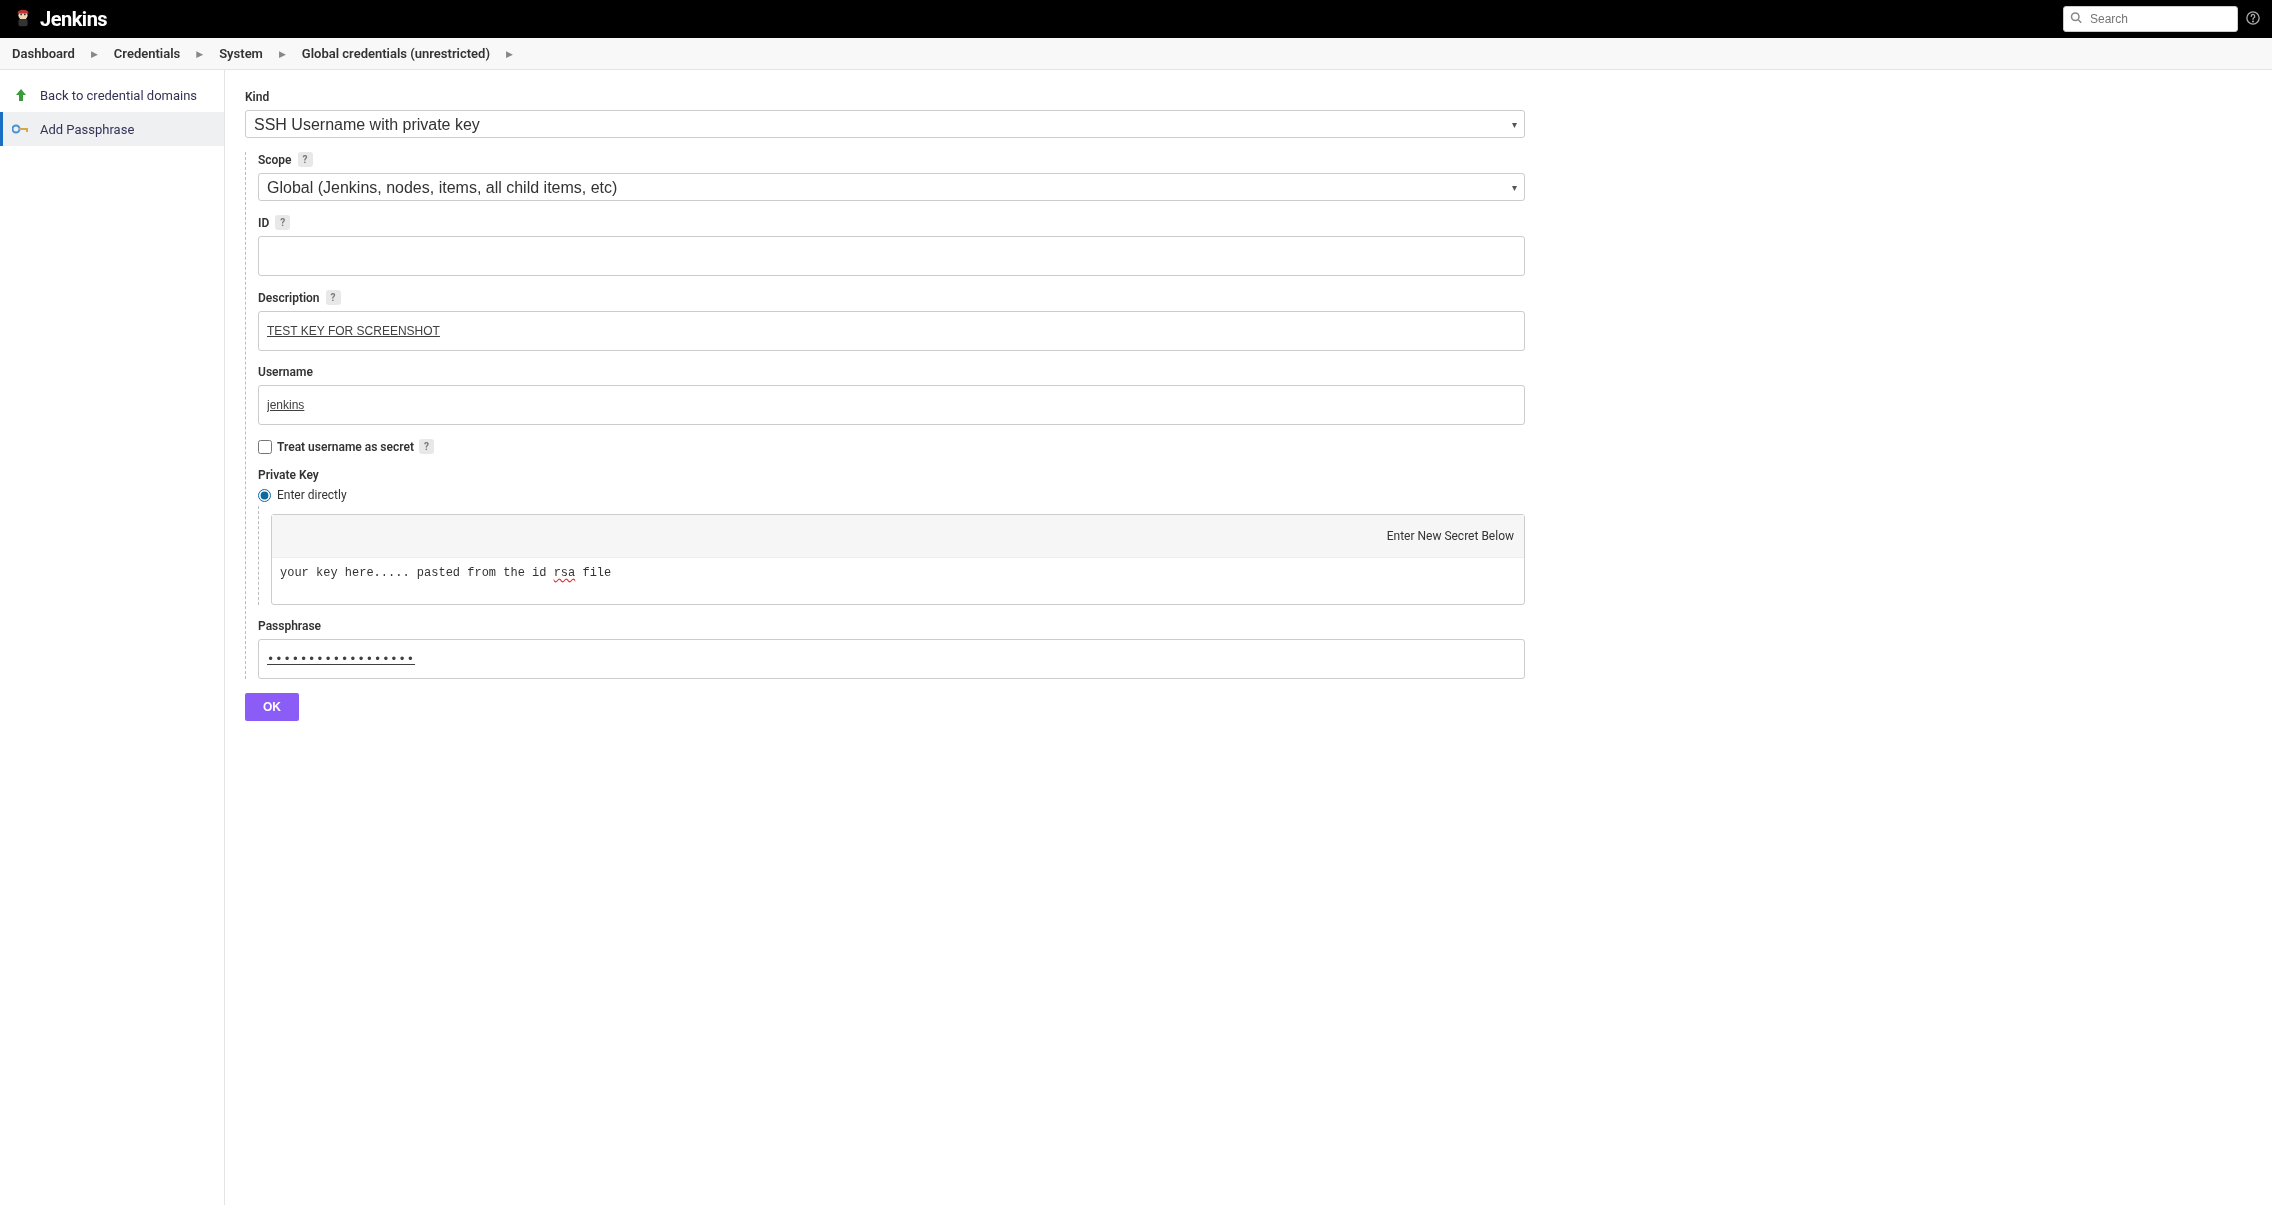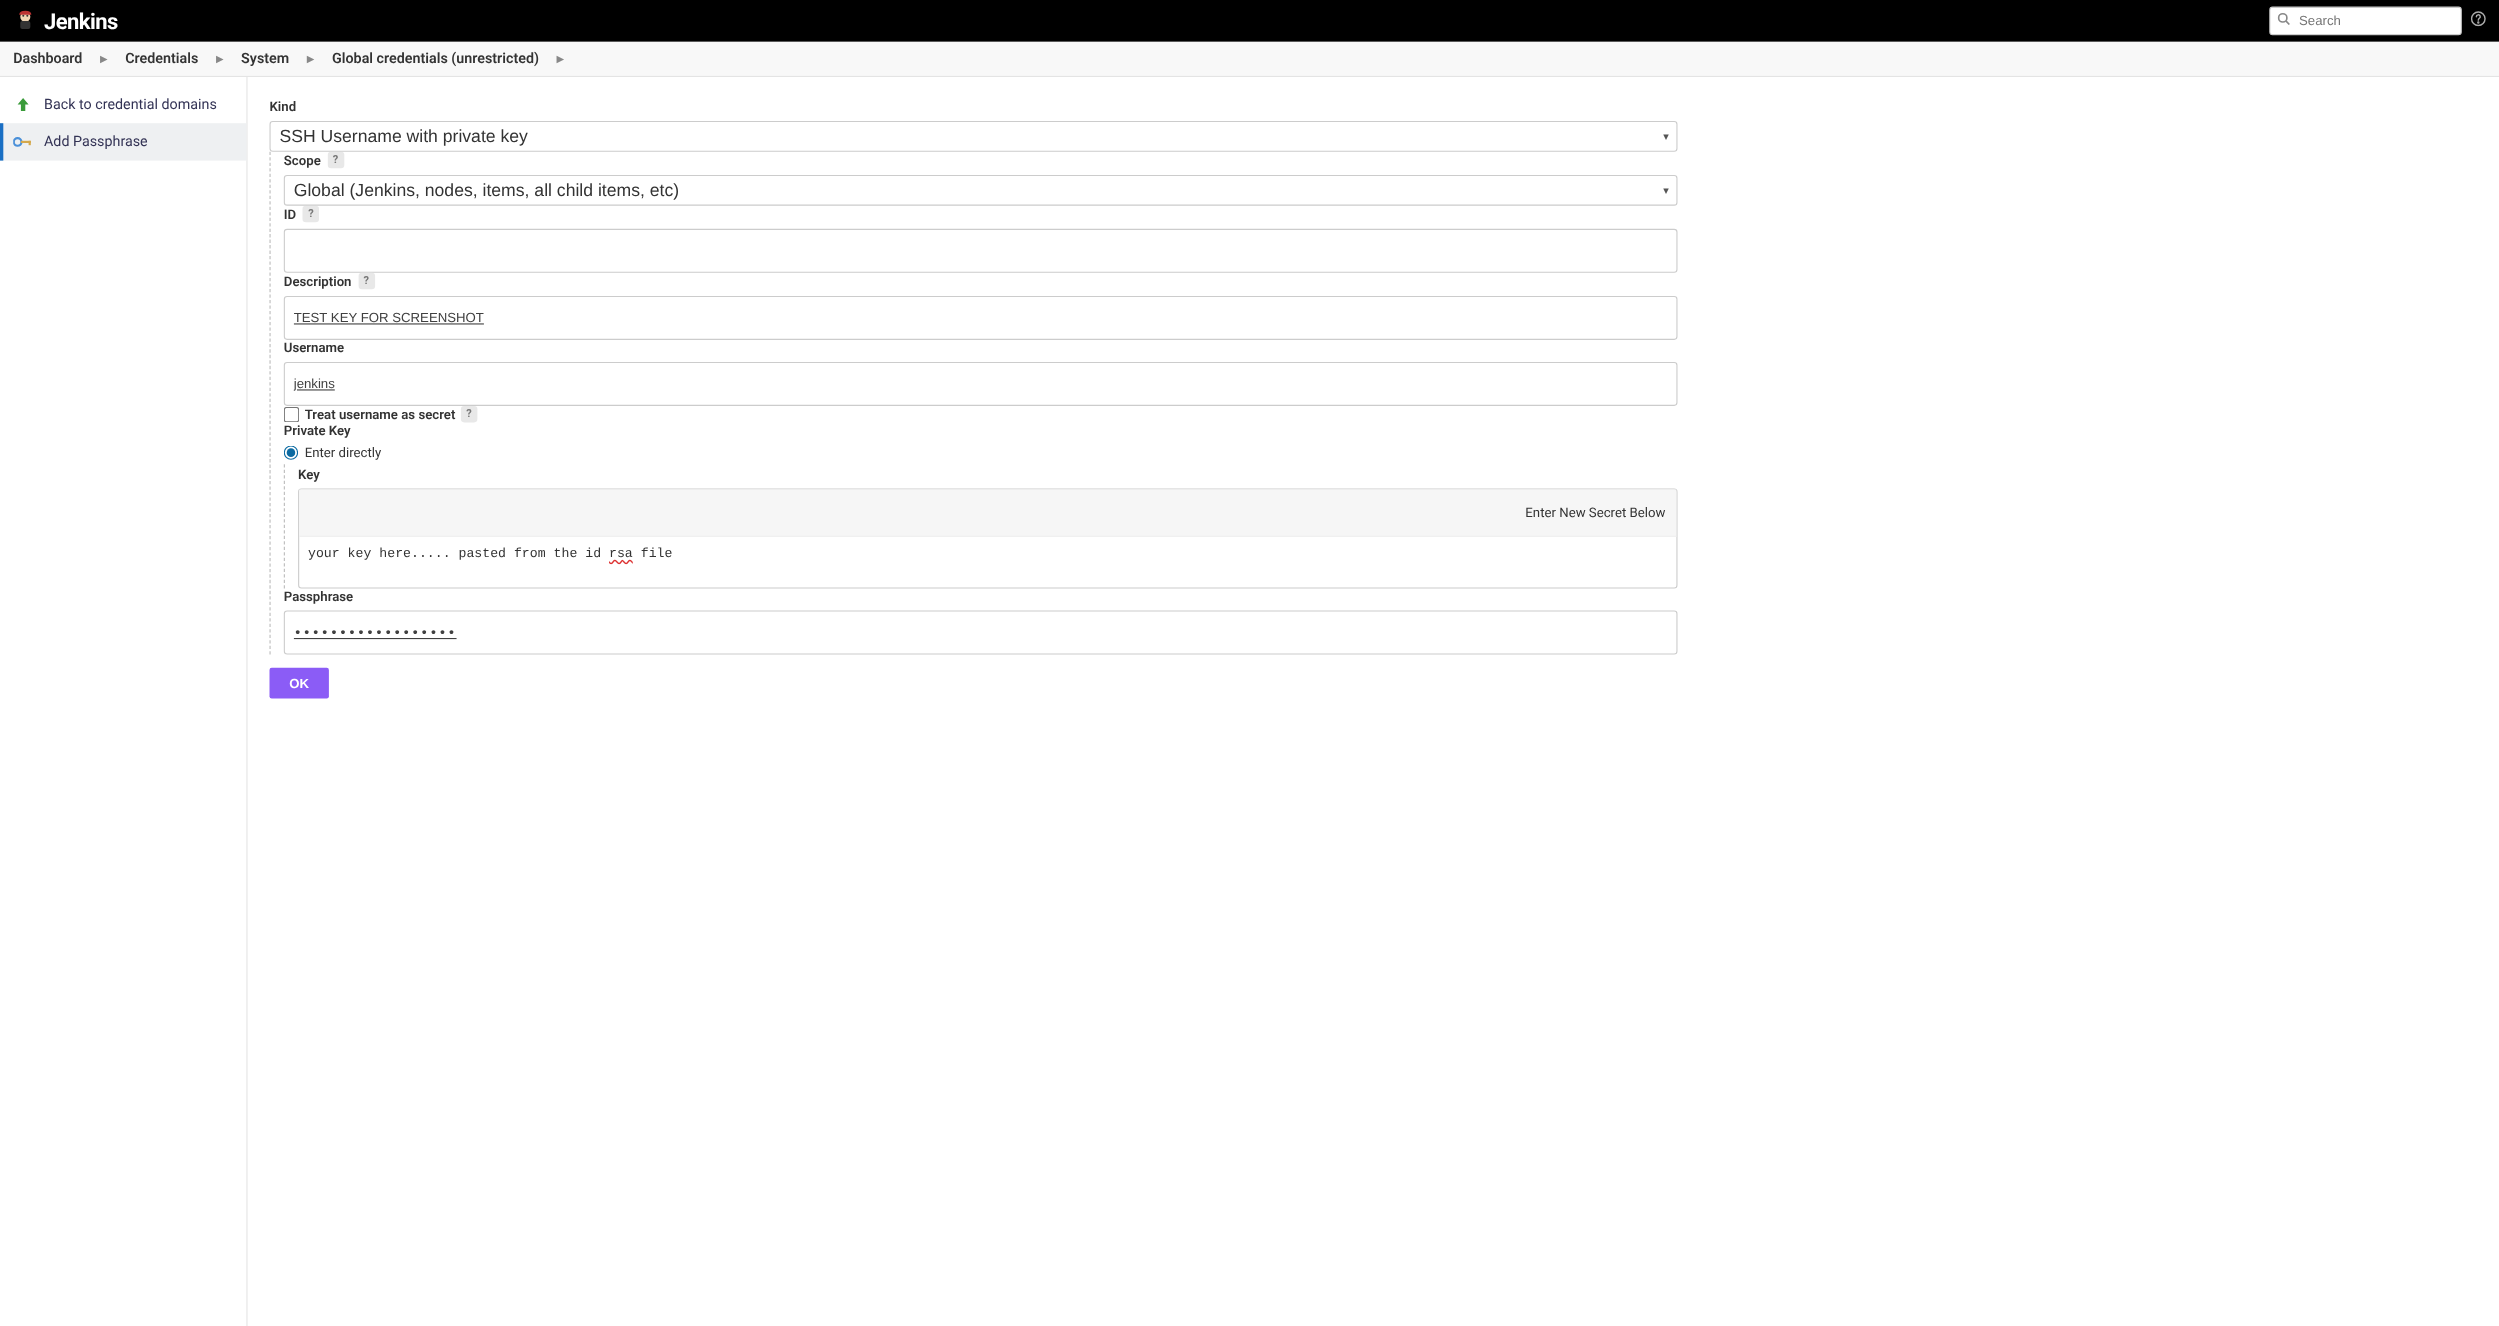--- a/index.html
+++ b/index.html
@@ -22,21 +22,21 @@
     .sidebar { width: 225px; border-right: 1px solid #e4e4e4; background: #fff; padding-top: 8px; }
     .side-item { display: flex; align-items: center; gap: 10px; padding: 8px 12px; cursor: pointer; font-size: 13px; color: #335; }
     .side-item.active { background: #eef0f2; border-left: 3px solid #1a6fc4; padding-left: 9px; }
     .side-icon { width: 18px; height: 18px; display: inline-flex; align-items: center; justify-content: center; }
     
     .main { flex: 1; padding: 20px 30px 30px 20px; max-width: 1330px; }
     .dashed-section { border-left: 1px dashed #bbb; padding-left: 12px; margin-left: 0; }
     .dashed-section-inner { border-left: 1px dashed #bbb; padding-left: 12px; margin-left: 0; padding-top: 2px; }
     .plain-section { padding-left: 0; }
     
-    .form-group { margin-bottom: 0; }
+    .form-group { margin-bottom: 14px; }
     .form-label { display: block; font-weight: 600; font-size: 12px; margin-bottom: 6px; color: #333; }
     .form-label-row { display: flex; align-items: center; gap: 6px; margin-bottom: 6px; }
     .help-badge { display: inline-flex; align-items: center; justify-content: center; width: 15px; height: 15px; border-radius: 3px; background: #e8e8e8; color: #777; font-size: 10px; font-weight: bold; cursor: pointer; }
     
     .select-wrap { position: relative; }
     .form-select { width: 100%; height: 28px; border: 1px solid #ccc; border-radius: 3px; padding: 0 24px 0 8px; font-size: 16px; background: #fff; appearance: none; cursor: pointer; color: #333; }
     .select-caret { position: absolute; right: 8px; top: 50%; transform: translateY(-50%); pointer-events: none; color: #555; font-size: 10px; }
     .form-input { width: 100%; height: 40px; border: 1px solid #ccc; border-radius: 3px; padding: 0 8px; font-size: 12px; color: #404040; text-decoration: underline; }
     .form-input-pw { letter-spacing: 1px; font-family: monospace; }
     
@@ -180,21 +180,20 @@
         </div>
       </div>
 
       <div class="form-group">
         <label class="form-label">Private Key</label>
         <div class="radio-row">
           <input type="radio" id="enter-directly" checked="" style="">
           <label for="enter-directly">Enter directly</label>
         </div>
         <div class="dashed-section-inner">
-          <label class="form-label">Key</label>
           <div class="secret-box">
             <div class="secret-header">Enter New Secret Below</div>
             <div class="secret-textarea" contenteditable="true" style=""><span>your key here..... pasted from the id </span><span class="spellerr">rsa</span><span> file</span></div>
           </div>
         </div>
       </div>
 
       <div class="form-group">
         <label class="form-label">Passphrase</label>
         <input type="text" class="form-input form-input-pw" value="••••••••••••••••••" style="">

